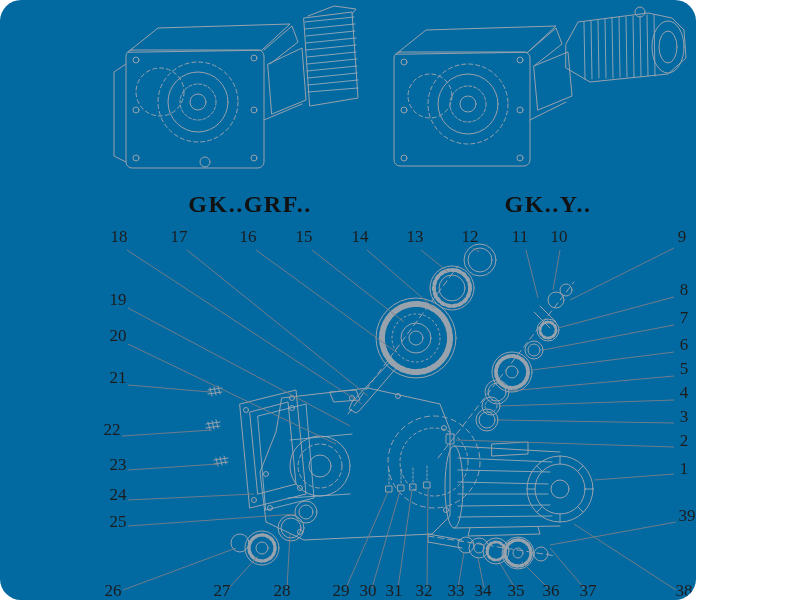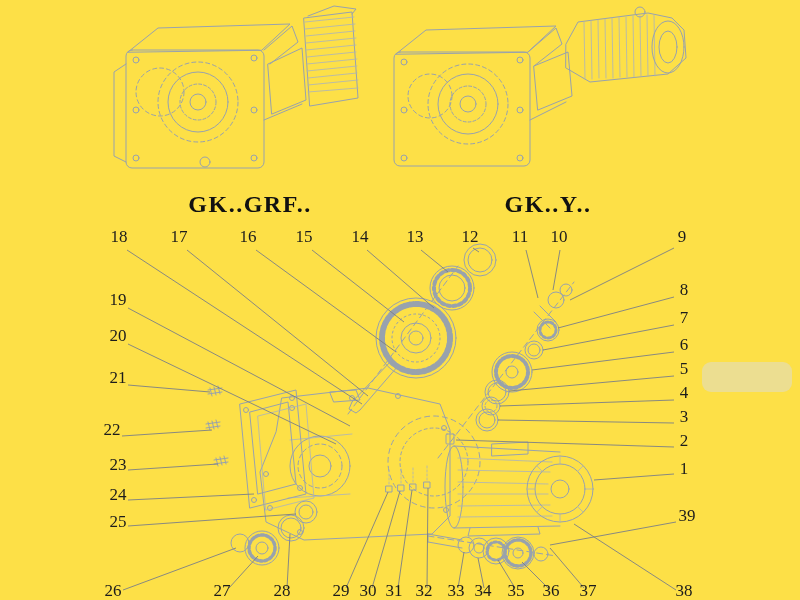--- a/index.html
+++ b/index.html
@@ -1,17 +1,17 @@
 <!DOCTYPE html>
 <html><head>
 <meta charset="utf-8">
 <style>
   html,body{margin:0;padding:0;background:#ffffff;}
-  .page{position:relative;width:800px;height:600px;background:#fde047;overflow:hidden;
-        font-family:"Liberation Serif",serif;}
+  .page{position:relative;width:696px;height:600px;background:#0369a1;overflow:hidden;
+        font-family:"Liberation Serif",serif;border-radius:21px;}
   svg{display:block;}
   .art{stroke:#98a2ad;fill:none;stroke-width:1;stroke-linecap:round;stroke-linejoin:round;}
   .art-light{stroke:#aab3bd;fill:none;stroke-width:0.8;}
   .title{font-family:"Liberation Serif",serif;font-weight:bold;font-size:24px;fill:#111111;letter-spacing:1.5px;}
   .callout{font-family:"Liberation Serif",serif;font-size:17px;fill:#1c1c1c;}
   #leader-layer line{stroke:#7a7f87;stroke-width:0.9;}
 </style>
 </head>
 <body>
 

